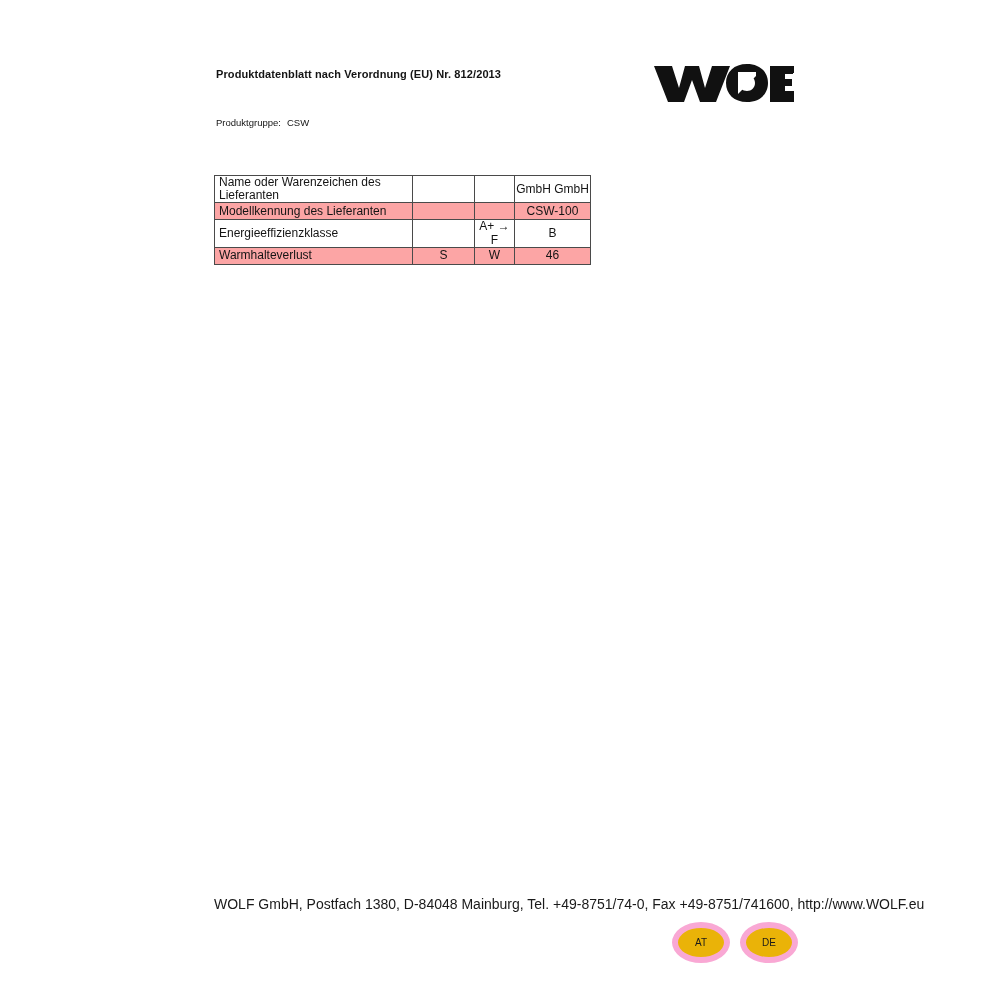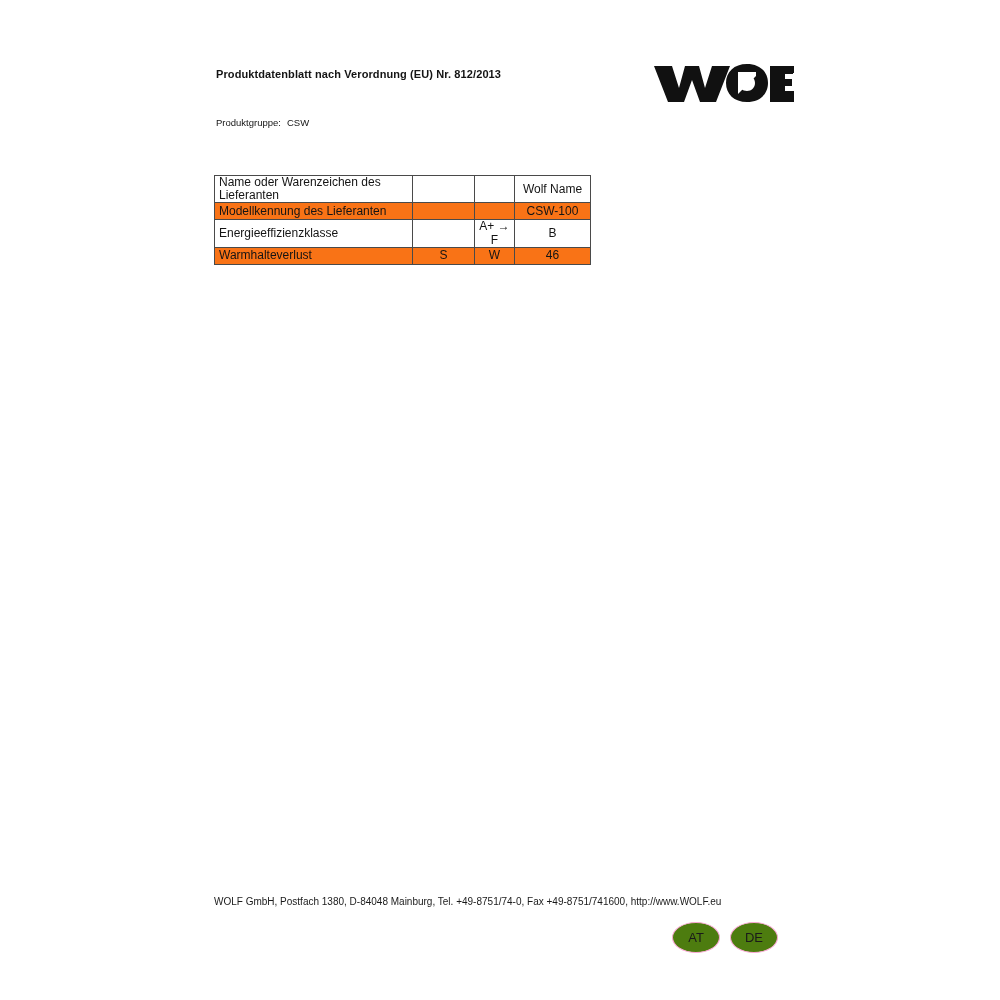--- a/index.html
+++ b/index.html
@@ -75,52 +75,52 @@
   .data-table col.c-sym   { width: 62px; }
   .data-table col.c-unit  { width: 40px; }
   .data-table col.c-val   { width: 76px; }
 
   .data-table td.sym,
   .data-table td.unit,
   .data-table td.val {
     text-align: center;
     padding-left: 0;
   }
-  .row-shaded td { background: #f97316; }
+  .row-shaded td { background: #fca5a5; }
   .row-plain td { background: #ffffff; }
 
   
   .footer-text {
     position: absolute;
     left: 214px;
     top: 894px;
-    font-size: 10px;
+    font-size: 14px;
     color: #1a1a1a;
     line-height: 1.5;
   }
   .footer-text div { white-space: nowrap; }
 
   .country-badges {
     position: absolute;
     left: 672px;
     top: 922px;
     display: flex;
     gap: 10px;
   }
   .badge {
     width: 46px;
     height: 29px;
-    border: 1px solid #f9a8d4;
+    border: 6px solid #f9a8d4;
     border-radius: 50%;
     display: flex;
     align-items: center;
     justify-content: center;
-    font-size: 13px;
+    font-size: 10px;
     color: #1a1a1a;
-    background: #4d7c0f;
+    background: #eab308;
   }
 </style>
 </head>
 <body>
 
 <div class="page">
 
   <div class="doc-title">Produktdatenblatt nach Verordnung (EU) Nr. 812/2013</div>
 
   <div class="product-group">
@@ -147,21 +147,21 @@
       <col class="c-label">
         <col class="c-sym">
         <col class="c-unit">
         <col class="c-val">
     </colgroup>
     <tbody>
       <tr class="row-plain">
         <td class="label">Name oder Warenzeichen des Lieferanten</td>
         <td class="sym"></td>
         <td class="unit"></td>
-        <td class="val">Wolf Name</td>
+        <td class="val">GmbH GmbH</td>
       </tr>
       <tr class="row-shaded">
         <td class="label">Modellkennung des Lieferanten</td>
         <td class="sym"></td>
         <td class="unit"></td>
         <td class="val">CSW-100</td>
       </tr>
       <tr class="row-plain">
         <td class="label">Energieeffizienzklasse</td>
         <td class="sym"></td>

